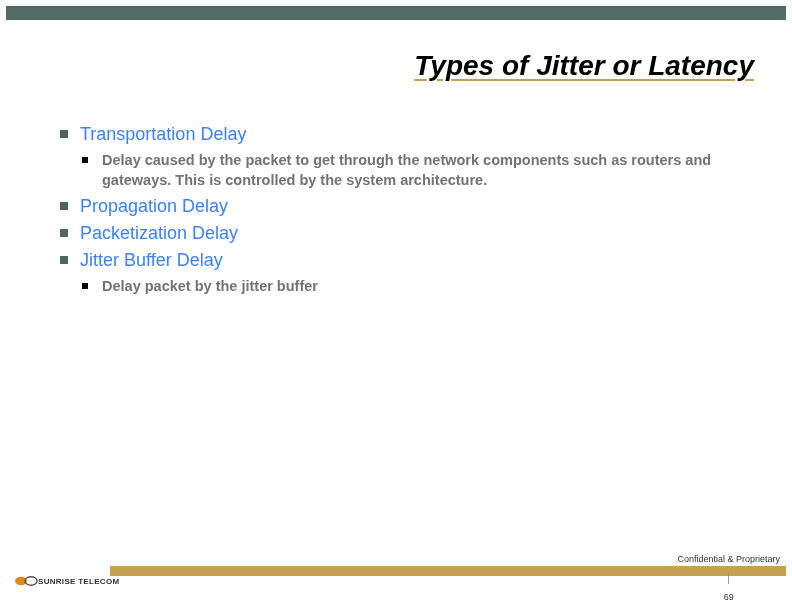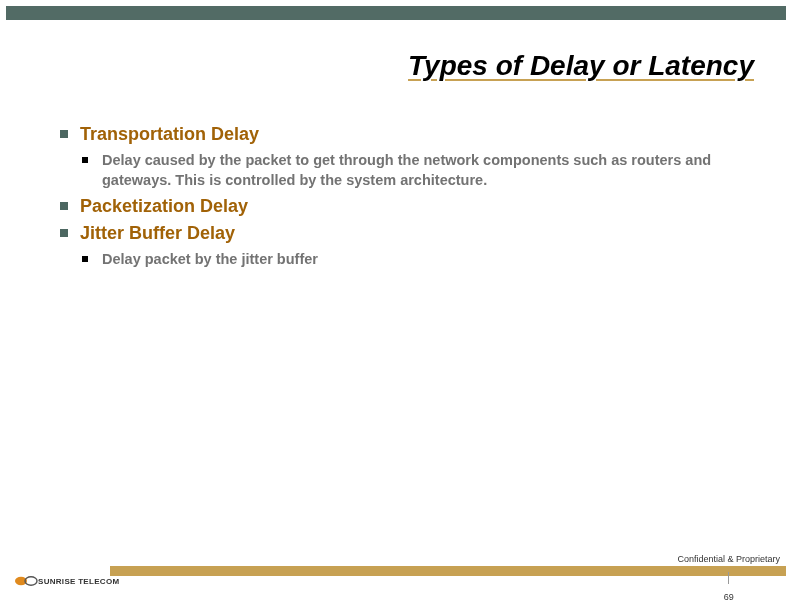--- a/index.html
+++ b/index.html
@@ -37,22 +37,22 @@
   .content {
     position: absolute;
     top: 118px;
     left: 60px;
     right: 40px;
   }
   .lvl1 {
     position: relative;
     padding-left: 20px;
     font-size: 18px;
-    font-weight: bold;
-    color: #a16207;
+    font-weight: normal;
+    color: #3b82f6;
     margin-bottom: 6px;
     margin-top: 6px;
   }
   .lvl1::before {
     content: "";
     position: absolute;
     left: 0;
     top: 6px;
     width: 8px;
     height: 8px;
@@ -119,26 +119,27 @@
     width: 1px;
     height: 12px;
     background: #999;
   }
 </style>
 </head>
 <body>
 
 <div class="top-bar"></div>
 
-<div class="title">Types of Delay or Latency</div>
+<div class="title">Types of Jitter or Latency</div>
 
 <div class="content">
   <div class="lvl1">Transportation Delay</div>
   <div class="lvl2">Delay caused by the packet to get through the network components such as routers and gateways.  This is controlled by the system architecture.</div>
 
+  <div class="lvl1">Propagation Delay</div>
 
   <div class="lvl1">Packetization Delay</div>
 
   <div class="lvl1">Jitter Buffer Delay</div>
   <div class="lvl2">Delay packet by the jitter buffer</div>
 </div>
 
 <div class="bottom-accent"></div>
 
 <div class="logo">

